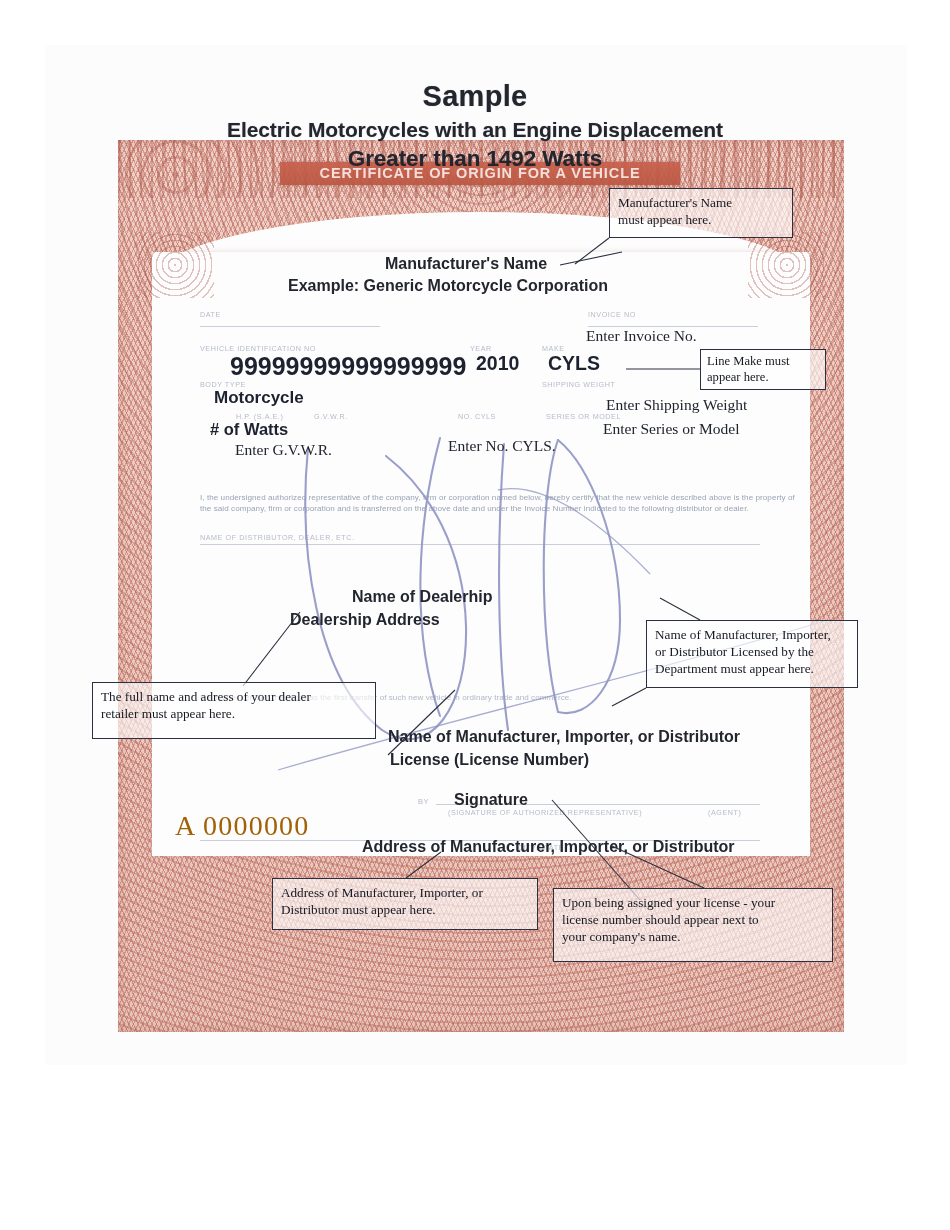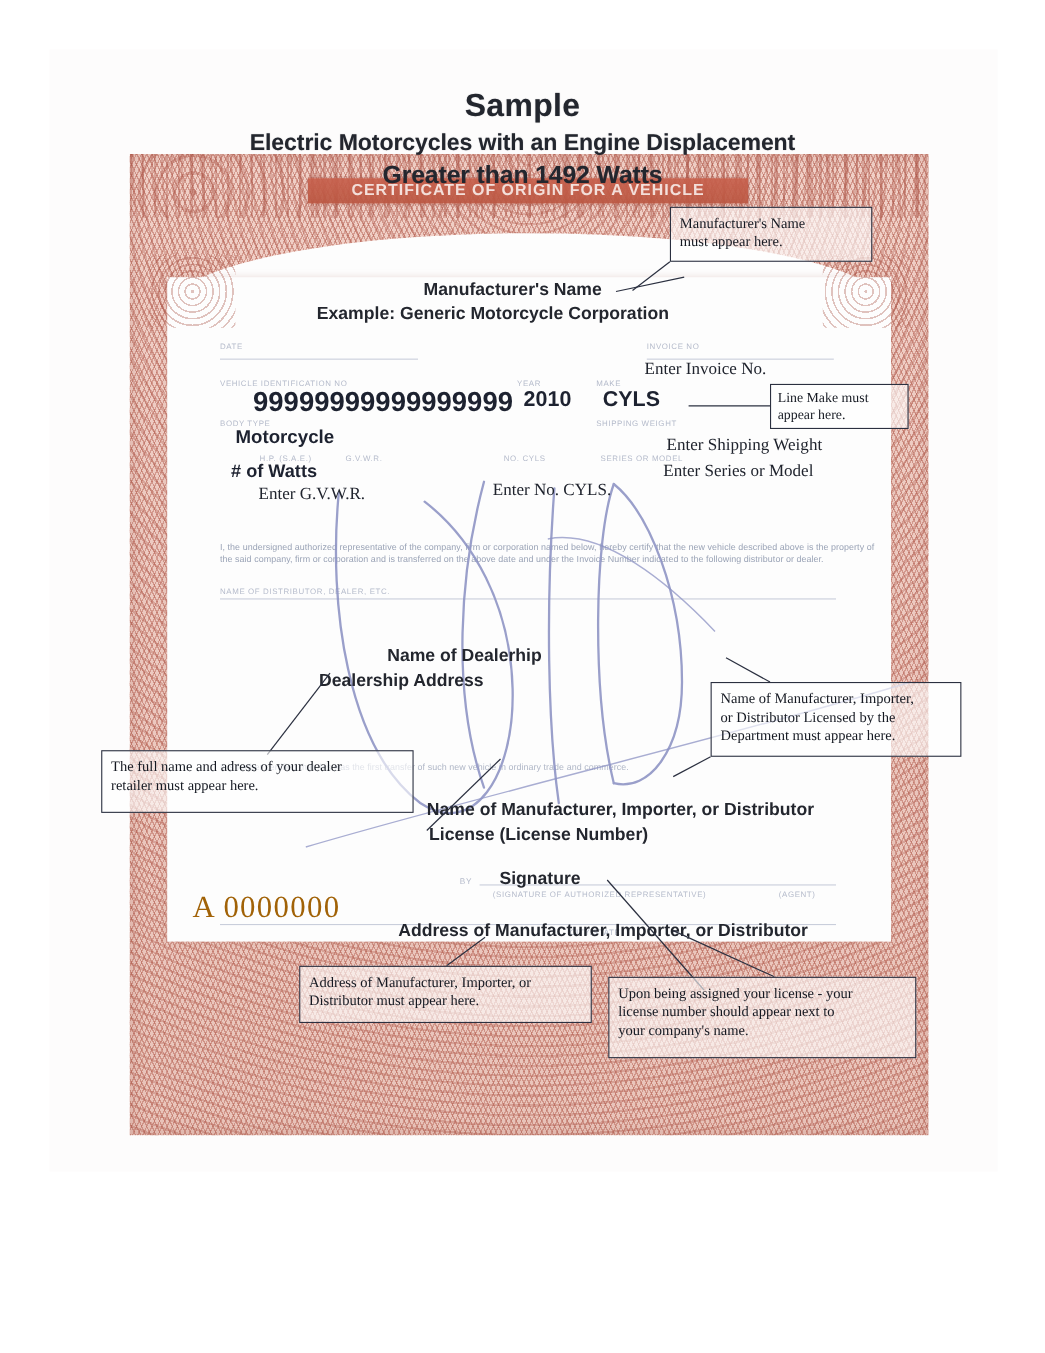--- a/index.html
+++ b/index.html
@@ -244,21 +244,21 @@
 <div class="callout" style="left:609px;top:188px;width:184px;height:50px;">
   <div>Manufacturer's Name</div>
   <div>must appear here.</div>
 </div>
 
 <div class="callout tight" style="left:700px;top:349px;width:126px;height:41px;padding:3px 6px;">
   <div>Line Make must</div>
   <div>appear here.</div>
 </div>
 
-<div class="callout" style="left:646px;top:620px;width:228px;height:68px;">
+<div class="callout" style="left:646px;top:620px;width:212px;height:68px;">
   <div>Name of Manufacturer, Importer,</div>
   <div>or Distributor Licensed by the</div>
   <div>Department must appear here.</div>
 </div>
 
 <div class="callout" style="left:76px;top:682px;width:284px;height:57px;margin-left:16px;">
   <div>The full name and adress of your dealer</div>
   <div>retailer must appear here.</div>
 </div>
 

